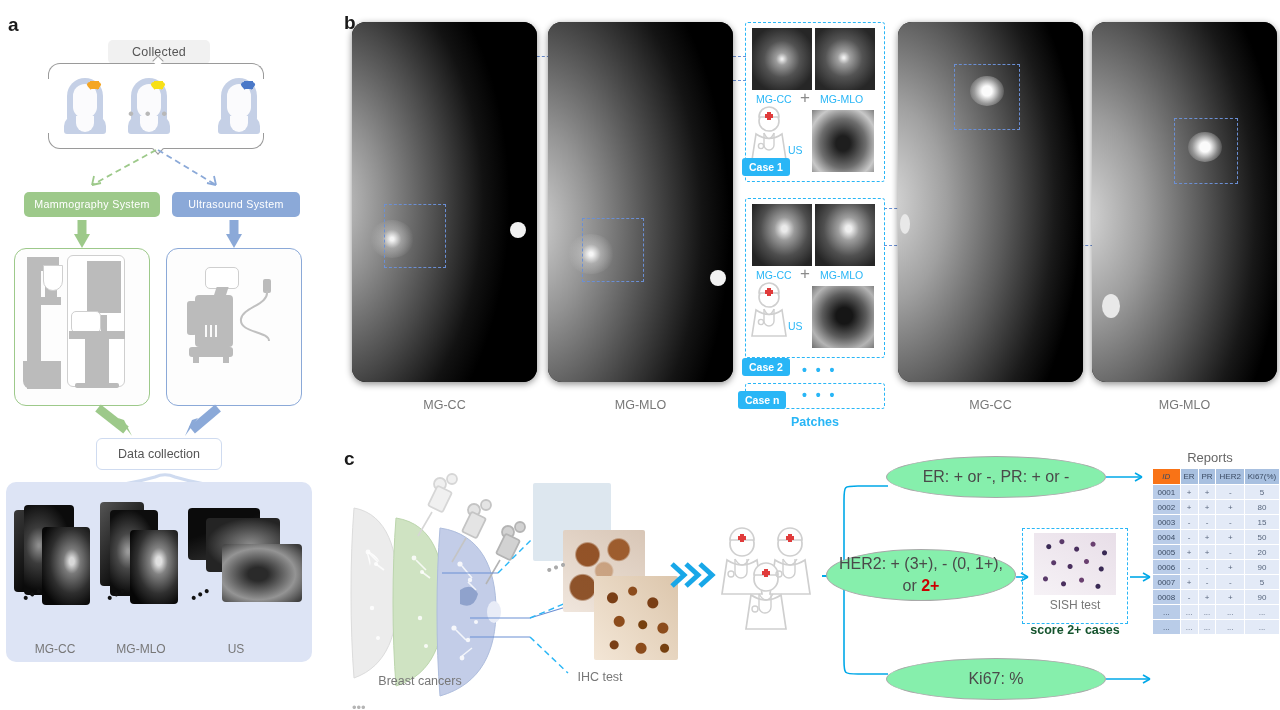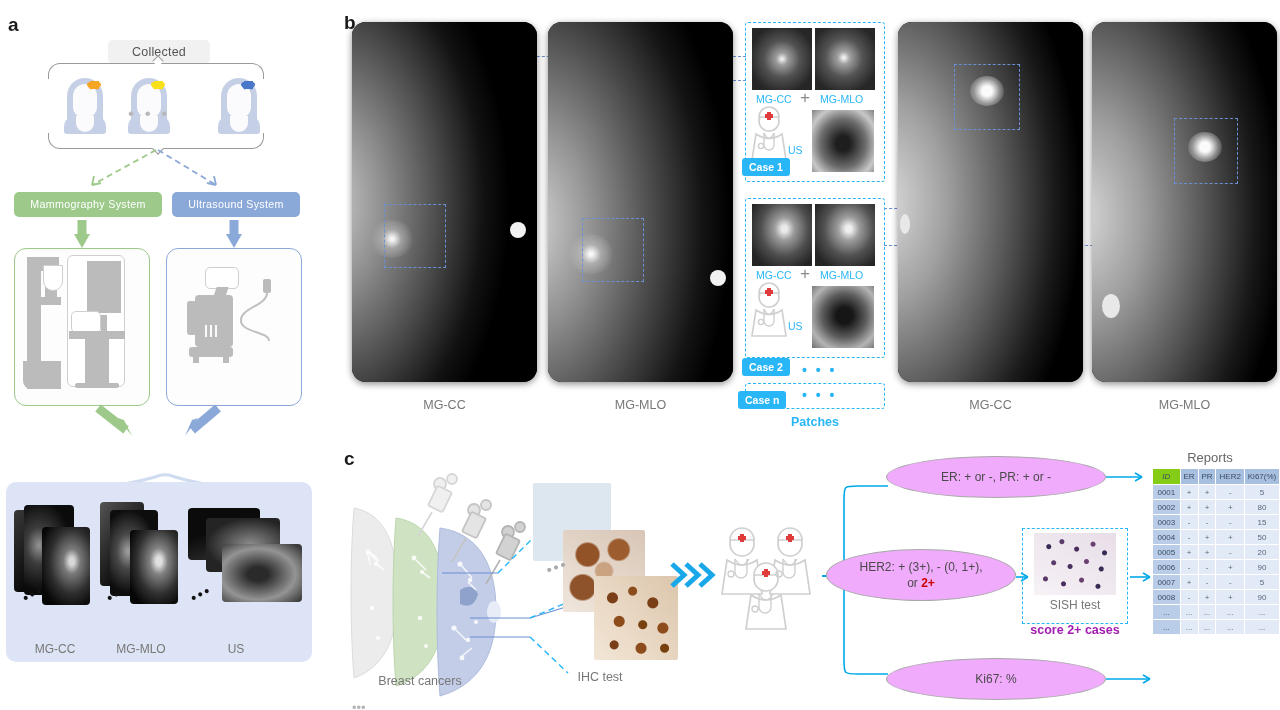--- a/index.html
+++ b/index.html
@@ -59,21 +59,21 @@
      content:""; position:absolute; width: 5px; height: 7px; border-radius: 4px 4px 0 0;
      background: inherit; }
   .p-clip:before { left: 0; transform: rotate(-42deg); transform-origin: 50% 100%; }
   .p-clip:after  { left: 3.3px; transform: rotate(42deg); transform-origin: 50% 100%; }
   #ellipsis-patients { position: absolute; left: 128px; top: 104px;
      font-size: 17px; color:#b8b8b8; letter-spacing: 3px; }
 
   .sys-box { position: absolute; top: 192px; height: 25px; border-radius: 5px;
      font-size: 10.7px; color: #ffffff; text-align:center; line-height: 25px;
      letter-spacing: .3px; }
-  #mammo-box { left: 14px; width: 148px; background: #9dc98a; }
+  #mammo-box { left: 24px; width: 136px; background: #9dc98a; }
   #us-box    { left: 172px; width: 128px; background: #8ba9d8; }
 
   .eqp-box { position: absolute; top: 248px; width: 136px; height: 158px;
      border-radius: 12px; background: #fdfdfd; }
   #mammo-eqp { left: 14px; border: 1.5px solid #9dc98a; }
   #us-eqp    { left: 166px; width: 136px; border: 1.5px solid #8ba9d8; }
 
   .g { position: absolute; background: #bbbbbb; }
   .gl { position: absolute; border: 1.4px solid #cfcfcf; background: #fff; }
 
@@ -123,41 +123,41 @@
   .doc-ico { position:absolute; }
 
   .dashline { position:absolute; border-top: 1.5px dashed #6b8fd4; }
   .dashline-v { position:absolute; border-left: 1.5px dashed #6b8fd4; }
 
   
   #panel-c { position:absolute; left: 330px; top: 440px; width: 950px; height: 270px; }
   #pc-letter { left: 344px; top: 448px; }
   .ihc { position:absolute; border-radius: 2px; overflow:hidden; }
 
-  .ellipse { position:absolute; border: 1.3px solid #a8a8a8; background:#f0abfc;
+  .ellipse { position:absolute; border: 1.3px solid #a8a8a8; background:#86efac;
      border-radius: 50%; display:flex; align-items:center; justify-content:center;
-     text-align:center; font-size: 12px; color:#4a4a4a; line-height: 1.35; }
+     text-align:center; font-size: 16px; color:#4a4a4a; line-height: 1.35; }
   .red { color:#cc0000; font-weight:bold; }
 
   #sish-box { position:absolute; left: 1022px; top: 528px; width: 106px; height: 96px;
      border: 1.8px dashed #29b6f6; }
   #sish-img { position:absolute; left: 1034px; top: 533px; width: 82px; height: 62px; }
   #sish-label { position:absolute; left: 1022px; top: 598px; width: 106px; text-align:center;
      font-size: 12px; color:#777; }
   #score-label { position:absolute; left: 1010px; top: 623px; width: 130px; text-align:center;
-     font-size: 12.5px; font-weight:bold; color:#a21caf; }
+     font-size: 12.5px; font-weight:bold; color:#14532d; }
 
   #reports-title { position:absolute; left: 1150px; top: 450px; width: 120px;
      text-align:center; font-size: 13px; color:#666; }
   #rep-table { position:absolute; left: 1152px; top: 468px; border-collapse: separate;
      border-spacing: 1.5px; font-size: 8px; color:#4a5a70; }
   #rep-table th { background:#a8c0e0; font-weight:normal; padding: 3px 0; text-align:center; color:#3c4c64; }
   #rep-table td { background:#e3eaf7; text-align:center; padding: 2.5px 0; color:#59677e; }
   #rep-table td.idc { background:#b9cce8; color:#3c4c64; }
-  #rep-table th.idc { background:#84cc16;font-style:italic; }
+  #rep-table th.idc { background:#f97316;font-style:italic; }
 
   .cyan { stroke:#00a8e8; fill:none; stroke-width:1.6; }
   svg { position:absolute; overflow: visible; }
 </style>
 </head>
 <body>
 
 <div id="panel-a">
   <div class="panel-letter" id="pa-letter">a</div>
 
@@ -241,20 +241,21 @@
     </svg>
   </div>
 
   <svg width="330" height="50" style="left:0;top:406px">
     <path d="M98,2 L126,24" stroke="#9dc98a" stroke-width="9" fill="none"></path>
     <path d="M118,12 L132,30 L124,14 Z" fill="#9dc98a"></path>
     <path d="M218,2 L192,24" stroke="#8ba9d8" stroke-width="9" fill="none"></path>
     <path d="M198,12 L185,30 L192,14 Z" fill="#8ba9d8"></path>
   </svg>
 
+  <div id="data-collection">Data collection</div>
 
   <svg width="320" height="18" id="dc-brace">
     <path d="M2,14 C60,14 100,14 145,1 C152,-2 158,-2 165,1 C208,14 250,14 298,14" stroke="#cfdbf0" stroke-width="3" fill="none"></path>
   </svg>
 
   <div id="collected-bg"></div>
 
   <div>
     <div class="mini" style="left:14px;top:510px;width:46px;height:82px;background:linear-gradient(125deg,#3a3a3a,#0a0a0a 62%);"></div>
     <div class="mini" style="left:24px;top:505px;width:50px;height:90px;background:radial-gradient(ellipse at 30% 45%,#8e8e8e 2%,#3c3c3c 26%,#0b0b0b 64%);"></div>

